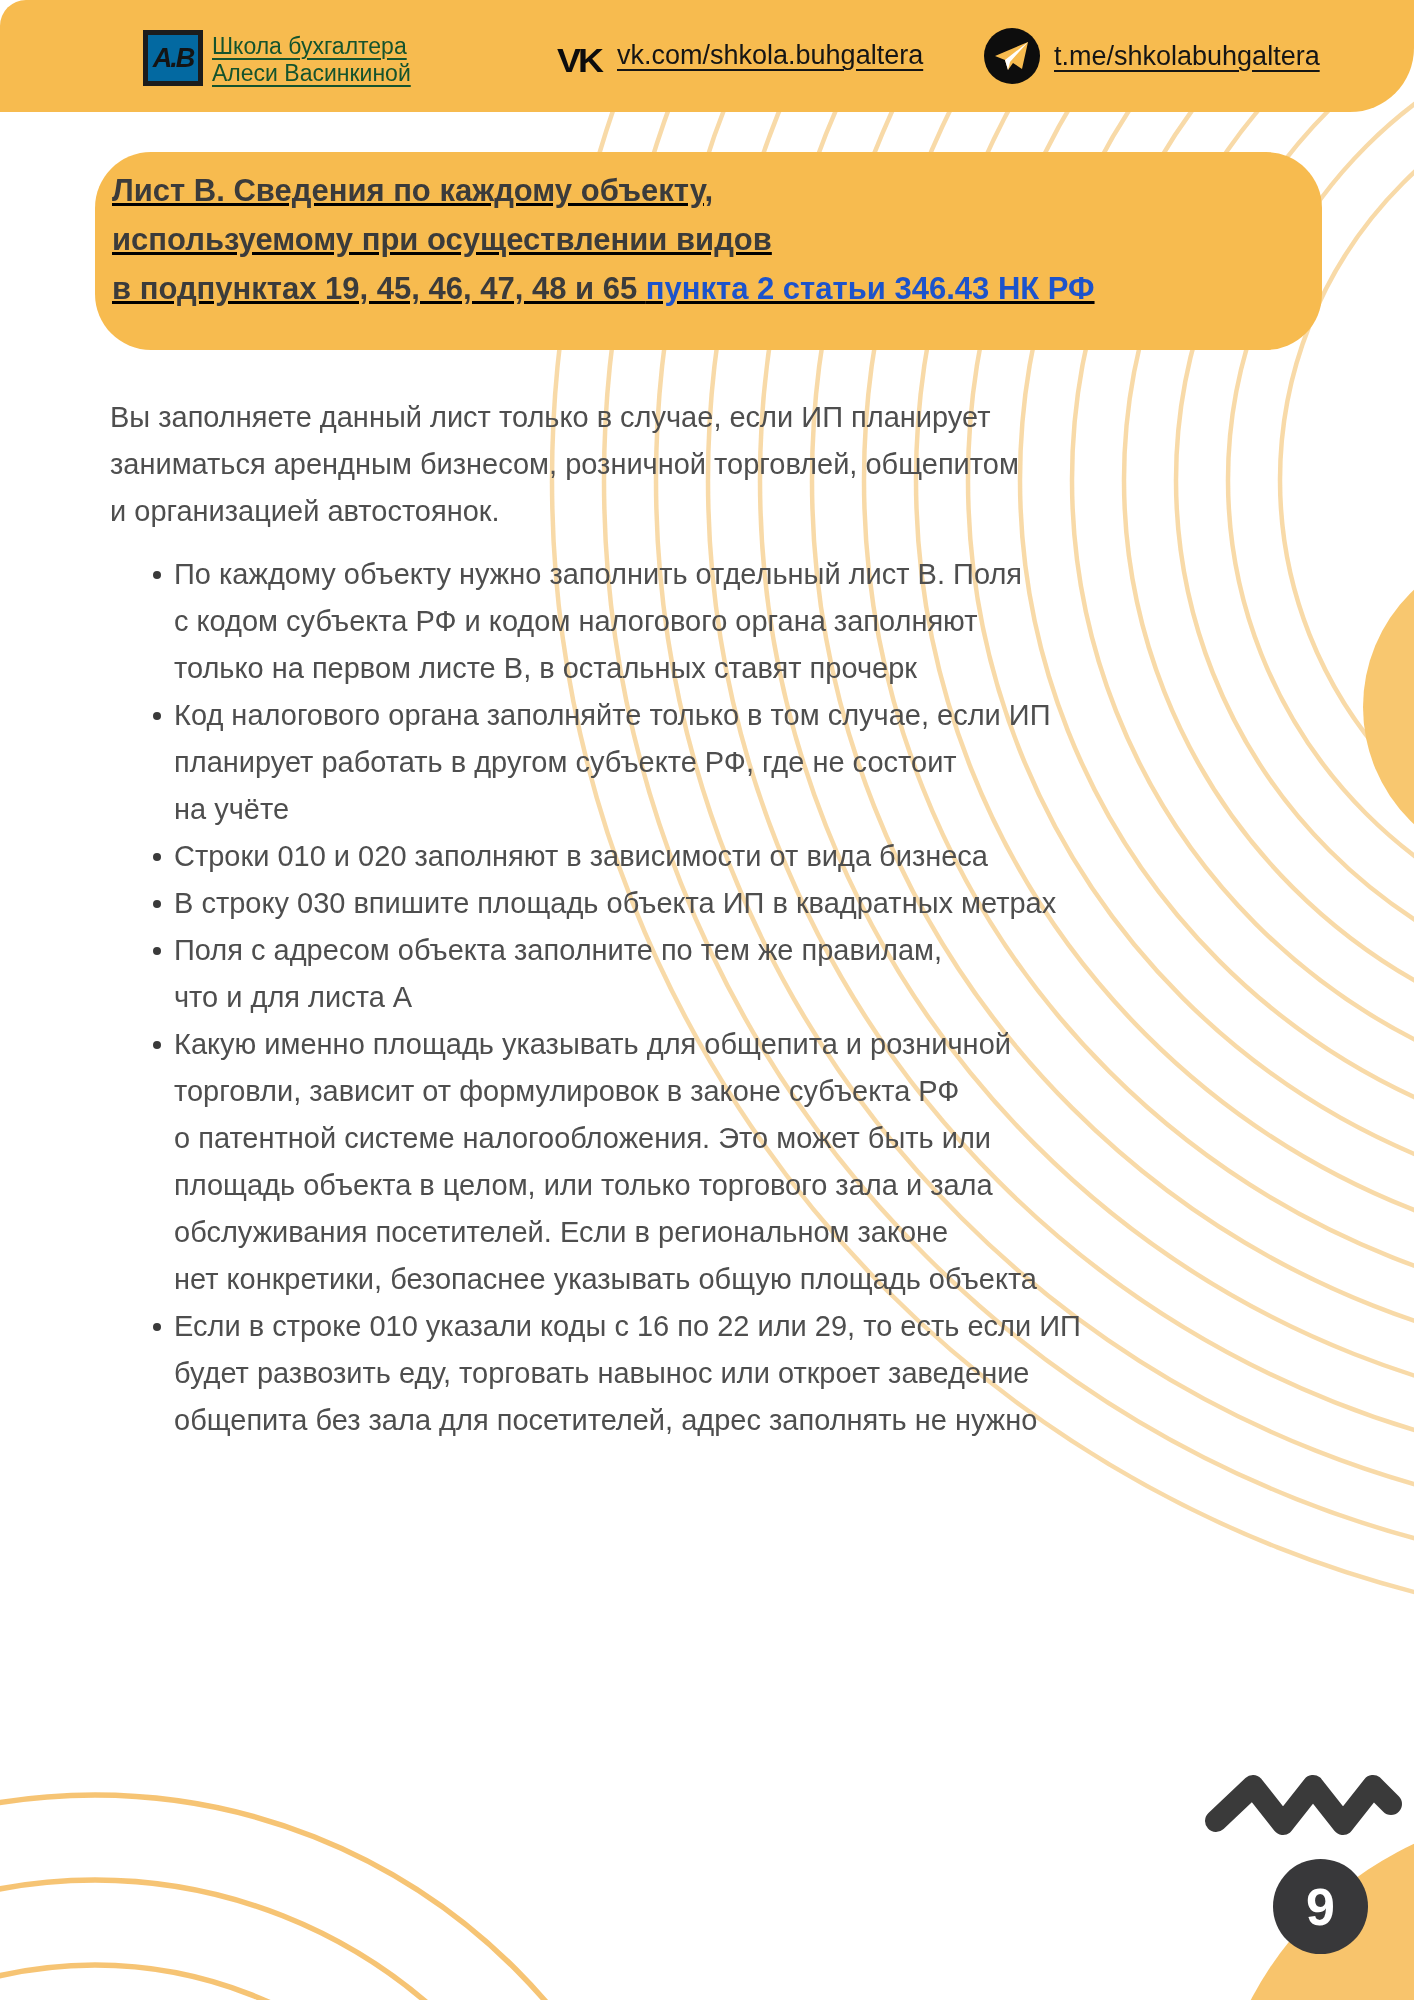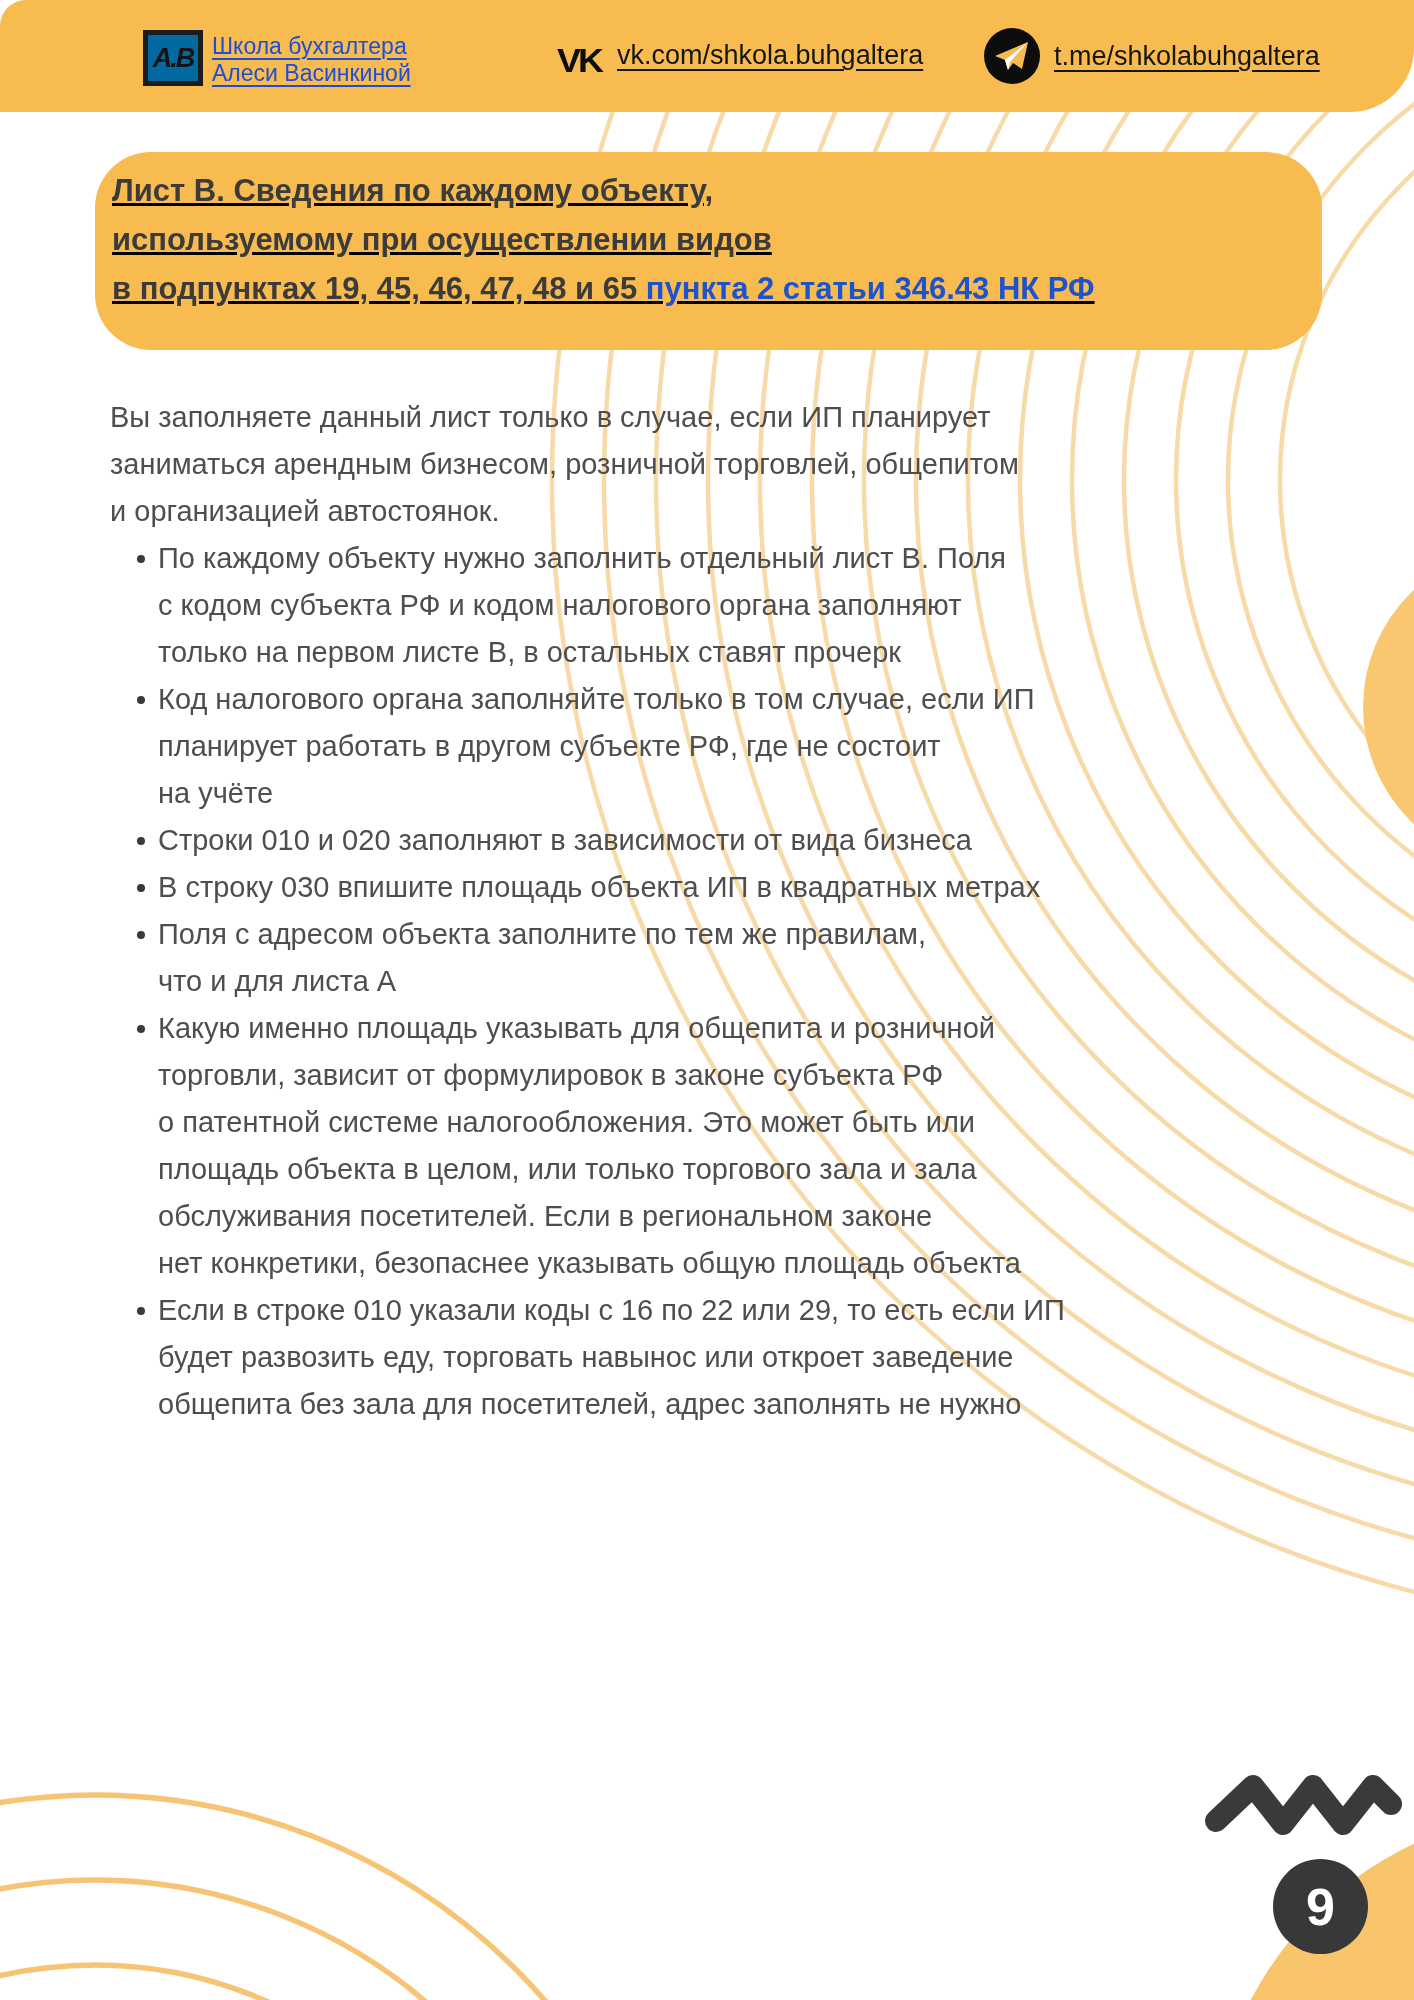--- a/index.html
+++ b/index.html
@@ -16,21 +16,21 @@
   .header{
     position:absolute;left:0;top:0;width:1414px;height:112px;background:#F7BB4F;
     border-radius:26px 0 64px 0;z-index:2;
   }
   .logo-box{
     position:absolute;left:143px;top:30px;width:50px;height:46px;background:#0369a1;
     border:5px solid #1c1c1c;display:flex;align-items:center;justify-content:center;
   }
   .logo-text{font-weight:700;font-size:27px;color:#141414;letter-spacing:-2px;font-style:italic;}
   .school-name{
-    position:absolute;left:212px;top:33px;font-size:23px;line-height:27px;color:#1d4ed8;
+    position:absolute;left:212px;top:33px;font-size:23px;line-height:27px;color:#14532d;
     text-decoration:underline;text-underline-offset:4px;text-decoration-thickness:2px;
   }
   .vk-wrap{position:absolute;left:557px;top:40px;display:flex;align-items:flex-start;z-index:2;}
   .vk-glyph{font-weight:900;font-size:36px;color:#0d0d0d;letter-spacing:-3px;transform:scaleY(.92);}
   .header-link{
     font-size:27px;color:#151515;text-decoration:underline;text-underline-offset:5px;
     text-decoration-thickness:2px;
   }
   .vk-wrap .header-link{margin-left:16px;}
   .tg-wrap{position:absolute;left:983px;top:27px;display:flex;align-items:center;z-index:2;}
@@ -39,21 +39,21 @@
   .title-card{
     position:absolute;left:95px;top:152px;width:1227px;height:198px;background:#F7BB4F;
     border-radius:56px;z-index:2;box-sizing:border-box;padding:14px 0 0 17px;text-decoration:underline;
   }
   .title-line{font-weight:700;font-size:31px;line-height:49px;color:#3B3B3B;white-space:nowrap;}
   .title-link{color:#1D53CB;cursor:pointer;}
   
   .content{position:absolute;left:110px;top:394px;width:990px;z-index:2;color:#4E4E4E;
     font-size:29px;line-height:47px;}
   .intro{white-space:pre-line;}
-  ul.bullets{list-style:none;margin:0;padding:0;}
+  ul.bullets{list-style:none;margin:16px;padding:0;}
   ul.bullets li{position:relative;padding-left:48px;white-space:pre-line;}
   ul.bullets li::before{
     content:"";position:absolute;left:27px;top:20px;width:8px;height:8px;border-radius:50%;
     background:#3a3a3a;
   }
   
   .zigzag{position:absolute;left:1195px;top:1770px;z-index:3;}
   .page-badge{
     position:absolute;left:1273px;top:1859px;width:95px;height:95px;border-radius:50%;
     background:#38383A;display:flex;align-items:center;justify-content:center;z-index:3;

